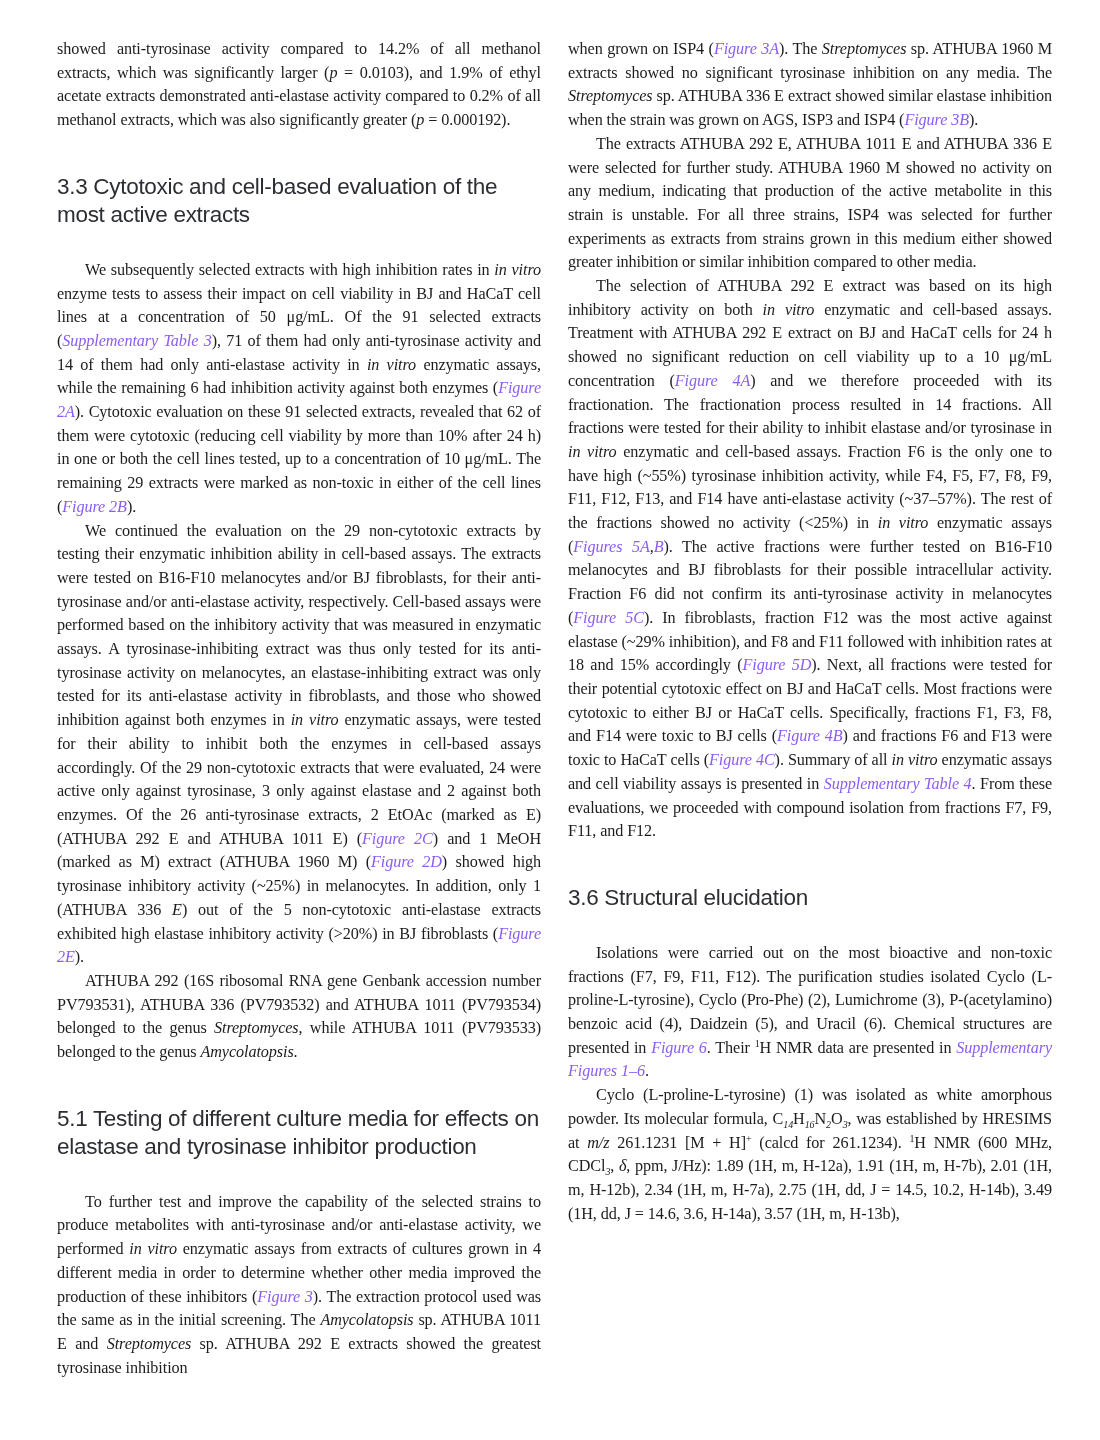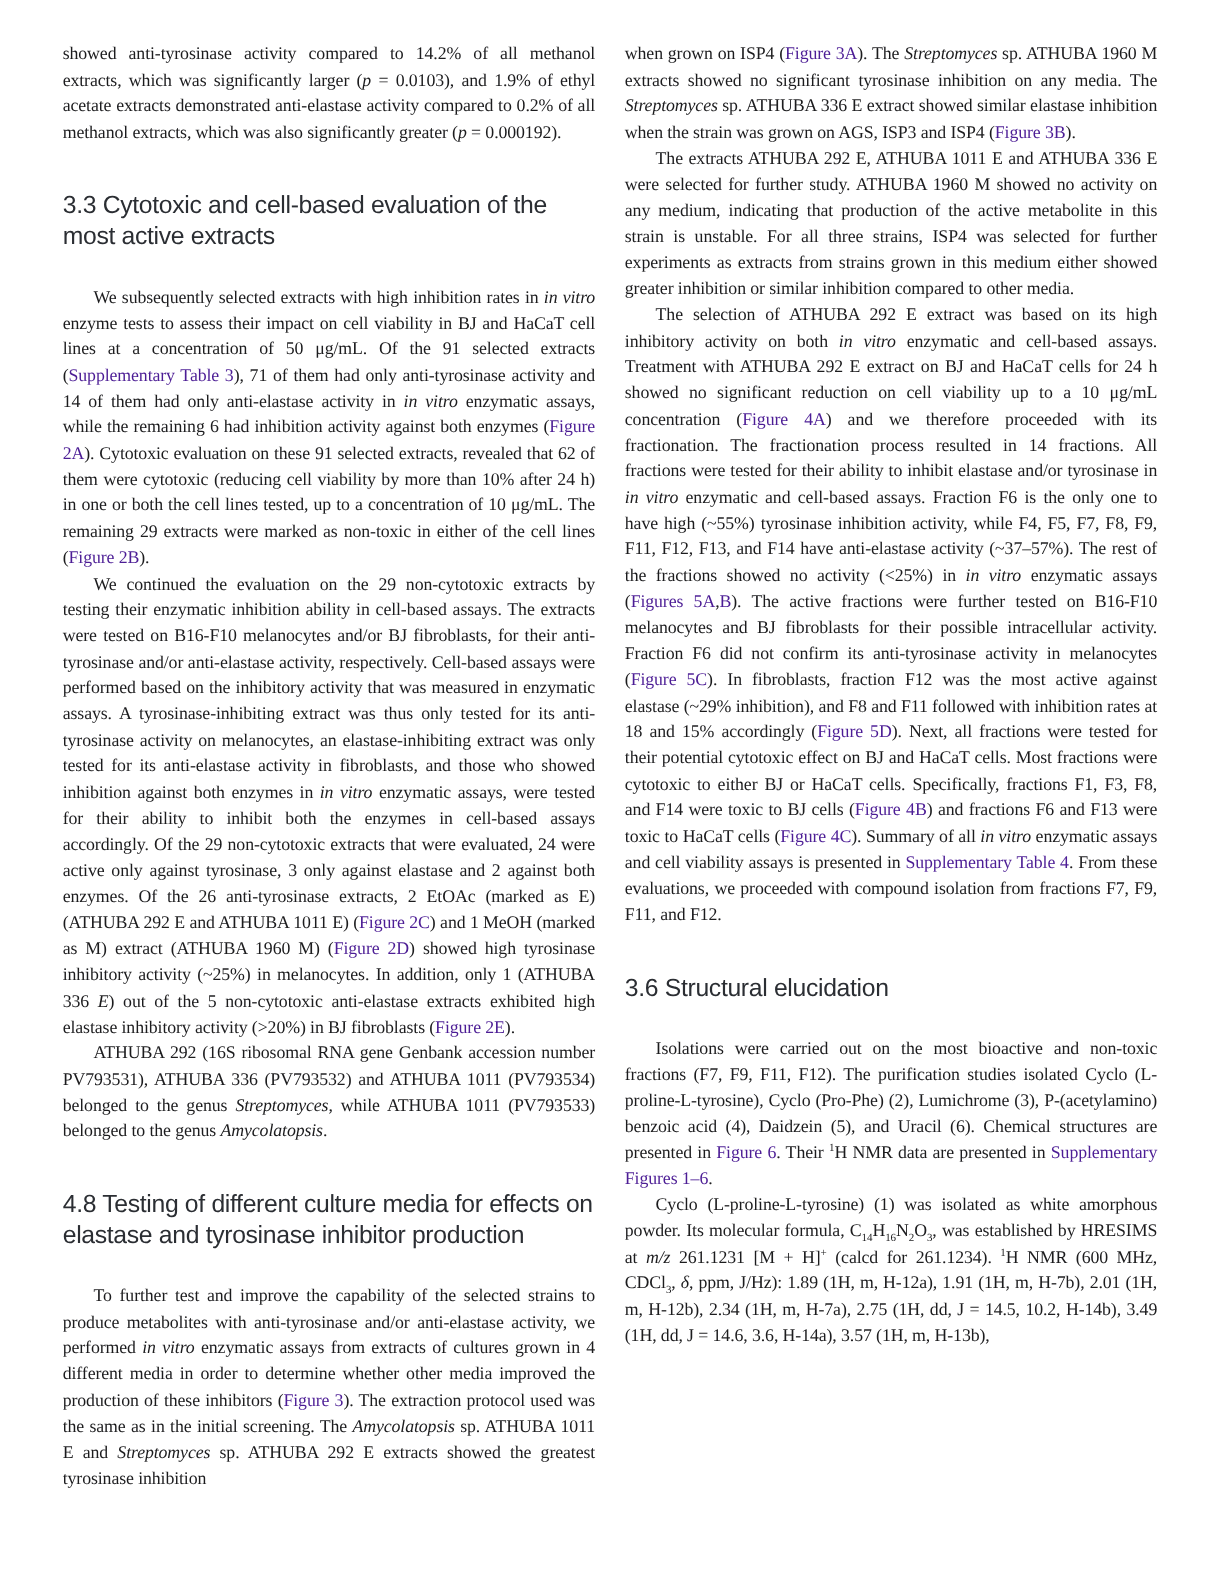--- a/index.html
+++ b/index.html
@@ -39,49 +39,51 @@
     font-family: "Liberation Sans", "DejaVu Sans", sans-serif;
     font-weight: 400;
     font-size: 22.5px;
     line-height: 28px;
     letter-spacing: -0.3px;
     color: #2b2e33;
     margin: 40px 0 30px 0;
     text-align: left;
   }
   .link {
-    color: #4c1d95;
+    color: #8b5cf6;
     text-decoration: none;
     cursor: pointer;
+    font-style: italic;
   }
   em {
   }
   sup {
     font-size: 62%;
     line-height: 0;
     vertical-align: super;
   }
   sub {
     font-size: 62%;
     line-height: 0;
     vertical-align: sub;
+    font-style: italic;
   }
 </style>
 </head>
 <body>
 
 <div class="page">
 
   <div class="col">
     <p class="para"><span>showed anti-tyrosinase activity compared to 14.2% of all methanol extracts, which was significantly larger (</span><em>p</em><span> = 0.0103), and 1.9% of ethyl acetate extracts demonstrated anti-elastase activity compared to 0.2% of all methanol extracts, which was also significantly greater (</span><em>p</em><span> = 0.000192).</span></p>
     <h2 class="section-heading">3.3 Cytotoxic and cell-based evaluation of the most active extracts</h2>
     <p class="para indent"><span>We subsequently selected extracts with high inhibition rates in </span><em>in vitro</em><span> enzyme tests to assess their impact on cell viability in BJ and HaCaT cell lines at a concentration of 50 μg/mL. Of the 91 selected extracts (</span><a class="link" href="#">Supplementary Table 3</a><span>), 71 of them had only anti-tyrosinase activity and 14 of them had only anti-elastase activity in </span><em>in vitro</em><span> enzymatic assays, while the remaining 6 had inhibition activity against both enzymes (</span><a class="link" href="#">Figure 2A</a><span>). Cytotoxic evaluation on these 91 selected extracts, revealed that 62 of them were cytotoxic (reducing cell viability by more than 10% after 24 h) in one or both the cell lines tested, up to a concentration of 10 μg/mL. The remaining 29 extracts were marked as non-toxic in either of the cell lines (</span><a class="link" href="#">Figure 2B</a><span>).</span></p>
     <p class="para indent"><span>We continued the evaluation on the 29 non-cytotoxic extracts by testing their enzymatic inhibition ability in cell-based assays. The extracts were tested on B16-F10 melanocytes and/or BJ fibroblasts, for their anti-tyrosinase and/or anti-elastase activity, respectively. Cell-based assays were performed based on the inhibitory activity that was measured in enzymatic assays. A tyrosinase-inhibiting extract was thus only tested for its anti-tyrosinase activity on melanocytes, an elastase-inhibiting extract was only tested for its anti-elastase activity in fibroblasts, and those who showed inhibition against both enzymes in </span><em>in vitro</em><span> enzymatic assays, were tested for their ability to inhibit both the enzymes in cell-based assays accordingly. Of the 29 non-cytotoxic extracts that were evaluated, 24 were active only against tyrosinase, 3 only against elastase and 2 against both enzymes. Of the 26 anti-tyrosinase extracts, 2 EtOAc (marked as E) (ATHUBA 292 E and ATHUBA 1011 E) (</span><a class="link" href="#">Figure 2C</a><span>) and 1 MeOH (marked as M) extract (ATHUBA 1960 M) (</span><a class="link" href="#">Figure 2D</a><span>) showed high tyrosinase inhibitory activity (~25%) in melanocytes. In addition, only 1 (ATHUBA 336 </span><em>E</em><span>) out of the 5 non-cytotoxic anti-elastase extracts exhibited high elastase inhibitory activity (&gt;20%) in BJ fibroblasts (</span><a class="link" href="#">Figure 2E</a><span>).</span></p>
     <p class="para indent"><span>ATHUBA 292 (16S ribosomal RNA gene Genbank accession number PV793531), ATHUBA 336 (PV793532) and ATHUBA 1011 (PV793534) belonged to the genus </span><em>Streptomyces</em><span>, while ATHUBA 1011 (PV793533) belonged to the genus </span><em>Amycolatopsis</em><span>.</span></p>
-    <h2 class="section-heading">4.8 Testing of different culture media for effects on elastase and tyrosinase inhibitor production</h2>
+    <h2 class="section-heading">5.1 Testing of different culture media for effects on elastase and tyrosinase inhibitor production</h2>
     <p class="para indent"><span>To further test and improve the capability of the selected strains to produce metabolites with anti-tyrosinase and/or anti-elastase activity, we performed </span><em>in vitro</em><span> enzymatic assays from extracts of cultures grown in 4 different media in order to determine whether other media improved the production of these inhibitors (</span><a class="link" href="#">Figure 3</a><span>). The extraction protocol used was the same as in the initial screening. The </span><em>Amycolatopsis</em><span> sp. ATHUBA 1011 E and </span><em>Streptomyces</em><span> sp. ATHUBA 292 E extracts showed the greatest tyrosinase inhibition</span></p>
   </div>
 
   <div class="col">
     <p class="para"><span>when grown on ISP4 (</span><a class="link" href="#">Figure 3A</a><span>). The </span><em>Streptomyces</em><span> sp. ATHUBA 1960 M extracts showed no significant tyrosinase inhibition on any media. The </span><em>Streptomyces</em><span> sp. ATHUBA 336 E extract showed similar elastase inhibition when the strain was grown on AGS, ISP3 and ISP4 (</span><a class="link" href="#">Figure 3B</a><span>).</span></p>
     <p class="para indent"><span>The extracts ATHUBA 292 E, ATHUBA 1011 E and ATHUBA 336 E were selected for further study. ATHUBA 1960 M showed no activity on any medium, indicating that production of the active metabolite in this strain is unstable. For all three strains, ISP4 was selected for further experiments as extracts from strains grown in this medium either showed greater inhibition or similar inhibition compared to other media.</span></p>
     <p class="para indent"><span>The selection of ATHUBA 292 E extract was based on its high inhibitory activity on both </span><em>in vitro</em><span> enzymatic and cell-based assays. Treatment with ATHUBA 292 E extract on BJ and HaCaT cells for 24 h showed no significant reduction on cell viability up to a 10 μg/mL concentration (</span><a class="link" href="#">Figure 4A</a><span>) and we therefore proceeded with its fractionation. The fractionation process resulted in 14 fractions. All fractions were tested for their ability to inhibit elastase and/or tyrosinase in </span><em>in vitro</em><span> enzymatic and cell-based assays. Fraction F6 is the only one to have high (~55%) tyrosinase inhibition activity, while F4, F5, F7, F8, F9, F11, F12, F13, and F14 have anti-elastase activity (~37–57%). The rest of the fractions showed no activity (&lt;25%) in </span><em>in vitro</em><span> enzymatic assays (</span><a class="link" href="#">Figures 5A</a><span>,</span><a class="link" href="#">B</a><span>). The active fractions were further tested on B16-F10 melanocytes and BJ fibroblasts for their possible intracellular activity. Fraction F6 did not confirm its anti-tyrosinase activity in melanocytes (</span><a class="link" href="#">Figure 5C</a><span>). In fibroblasts, fraction F12 was the most active against elastase (~29% inhibition), and F8 and F11 followed with inhibition rates at 18 and 15% accordingly (</span><a class="link" href="#">Figure 5D</a><span>). Next, all fractions were tested for their potential cytotoxic effect on BJ and HaCaT cells. Most fractions were cytotoxic to either BJ or HaCaT cells. Specifically, fractions F1, F3, F8, and F14 were toxic to BJ cells (</span><a class="link" href="#">Figure 4B</a><span>) and fractions F6 and F13 were toxic to HaCaT cells (</span><a class="link" href="#">Figure 4C</a><span>). Summary of all </span><em>in vitro</em><span> enzymatic assays and cell viability assays is presented in </span><a class="link" href="#">Supplementary Table 4</a><span>. From these evaluations, we proceeded with compound isolation from fractions F7, F9, F11, and F12.</span></p>
     <h2 class="section-heading">3.6 Structural elucidation</h2>
     <p class="para indent"><span>Isolations were carried out on the most bioactive and non-toxic fractions (F7, F9, F11, F12). The purification studies isolated Cyclo (L-proline-L-tyrosine), Cyclo (Pro-Phe) (2), Lumichrome (3), P-(acetylamino) benzoic acid (4), Daidzein (5), and Uracil (6). Chemical structures are presented in </span><a class="link" href="#">Figure 6</a><span>. Their </span><sup>1</sup><span>H NMR data are presented in </span><a class="link" href="#">Supplementary Figures 1–6</a><span>.</span></p>
     <p class="para indent"><span>Cyclo (L-proline-L-tyrosine) (1) was isolated as white amorphous powder. Its molecular formula, C</span><sub>14</sub><span>H</span><sub>16</sub><span>N</span><sub>2</sub><span>O</span><sub>3</sub><span>, was established by HRESIMS at </span><em>m/z</em><span> 261.1231 [M + H]</span><sup>+</sup><span> (calcd for 261.1234). </span><sup>1</sup><span>H NMR (600 MHz, CDCl</span><sub>3</sub><span>, </span><em>δ</em><span>, ppm, J/Hz): 1.89 (1H, m, H-12a), 1.91 (1H, m, H-7b), 2.01 (1H, m, H-12b), 2.34 (1H, m, H-7a), 2.75 (1H, dd, J = 14.5, 10.2, H-14b), 3.49 (1H, dd, J = 14.6, 3.6, H-14a), 3.57 (1H, m, H-13b),</span></p>

